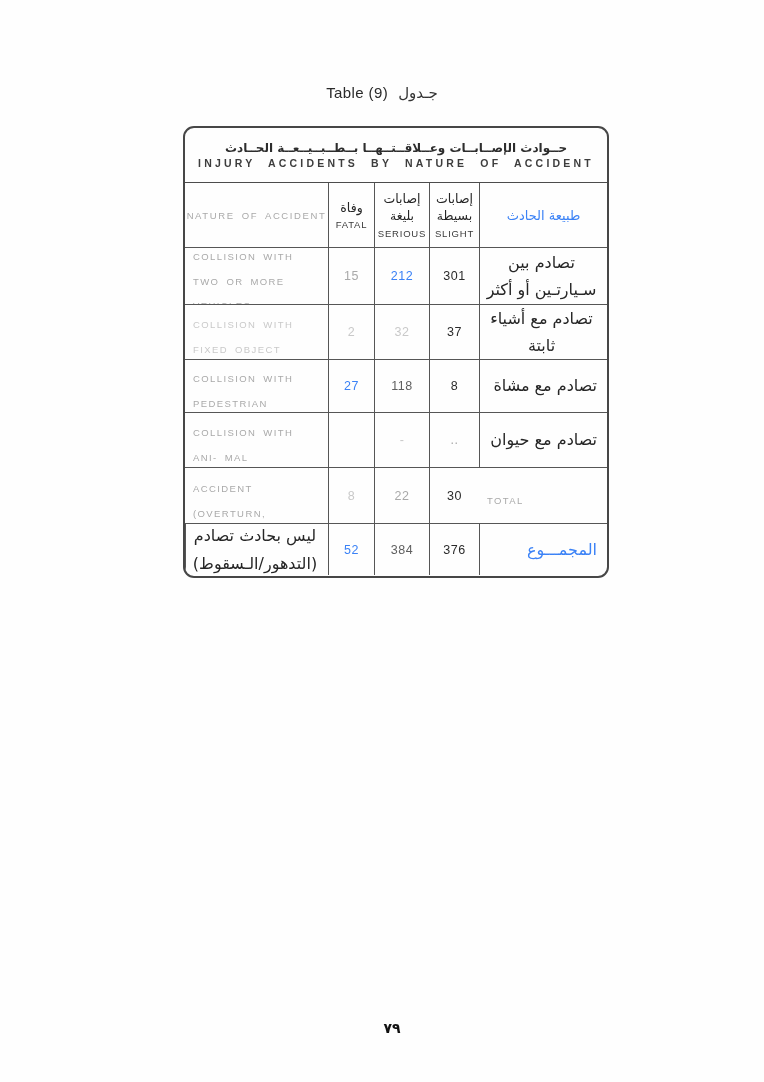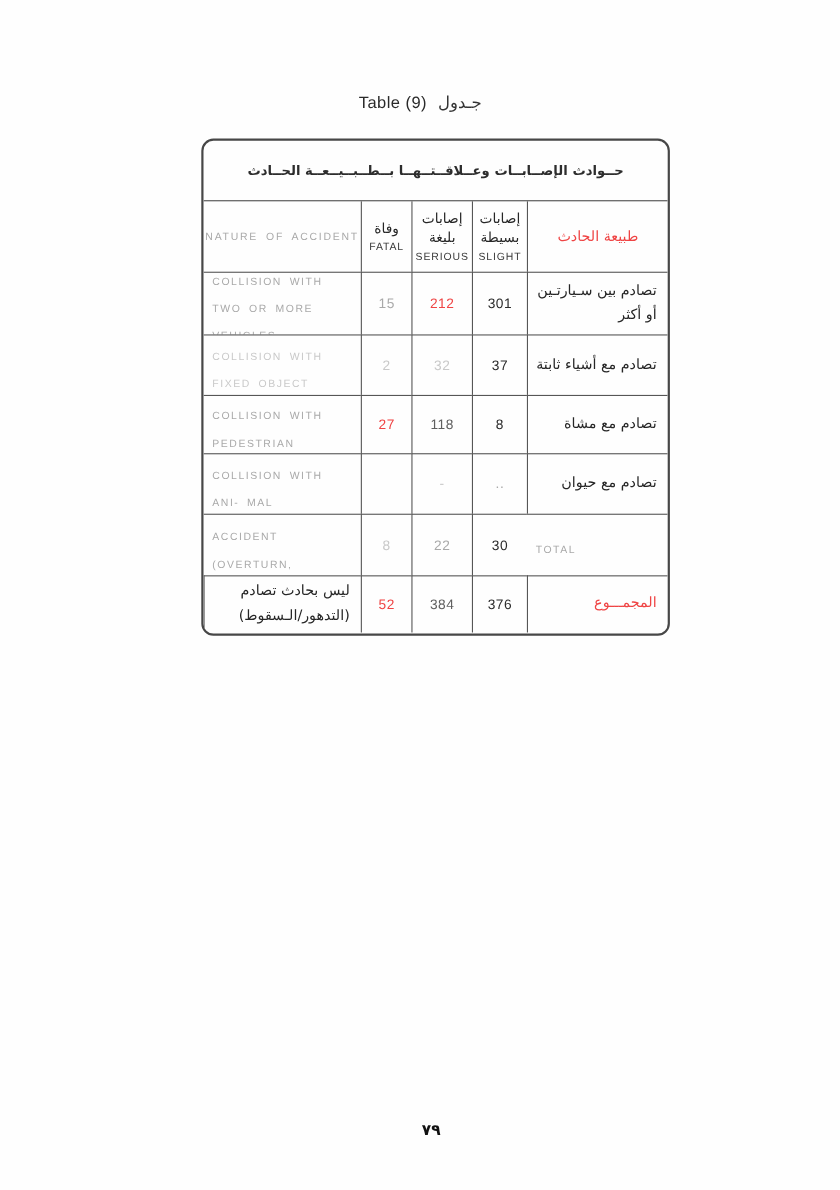--- a/index.html
+++ b/index.html
@@ -63,39 +63,39 @@
     padding:16px 6px 4px 8px;
     font-size:9.5px;letter-spacing:1.4px;word-spacing:3px;
     line-height:2.6;
     text-transform:uppercase;
   }
   
   .c-num{font-size:12.5px;letter-spacing:.5px;}
   
   .c-ar{
     font-family:"DejaVu Sans", sans-serif;
-    direction:rtl;text-align:right;
+    direction:rtl;text-align:center;
     justify-content:flex-start;
     padding:4px 10px 4px 6px;
-    font-size:13px;line-height:1.7;color:#262626;
+    font-size:16px;line-height:1.7;color:#262626;
   }
   
   .colhead{flex-direction:column;gap:3px;padding:4px 2px;}
   .colhead .h-ar{
     font-family:"DejaVu Sans", sans-serif;direction:rtl;
     font-size:12.5px;line-height:1.35;text-align:center;color:#262626;
   }
   .colhead .h-en{font-size:9.5px;letter-spacing:.8px;color:#3a3a3a;}
   .h-nature-en{font-size:9.5px;letter-spacing:1.6px;word-spacing:3px;}
   .h-nature-ar{font-family:"DejaVu Sans", sans-serif;direction:rtl;font-size:13px;}
   
   .d  {color:#2b2b2b;}
   .f1 {color:#c9c9c9;}
   .f2 {color:#a9a9a9;}
-  .f3 {color:#ef4444;}
+  .f3 {color:#3b82f6;}
   .f4 {color:#5f5f5f;}
   
   .page-number{
     position:absolute;left:0;right:0;top:1020px;
     text-align:center;
     font-family:"DejaVu Sans", sans-serif;
     font-size:14px;font-weight:bold;color:#111;
     transform:translateX(10px);
   }
 </style>
@@ -105,20 +105,21 @@
 <div class="page">
 
   <div class="doc-title">
     <span>Table (9)</span><span class="ar">جـدول</span>
   </div>
 
   <div class="acc-table">
 
     <div class="t-head">
       <div class="t-head-ar">حــوادث الإصــابــات وعــلاقــتــهــا بــطــبــيــعــة الحــادث</div>
+      <div class="t-head-en">INJURY ACCIDENTS BY NATURE OF ACCIDENT</div>
     </div>
 
     <div class="t-grid">
 
       <div class="cell">
         <span class="h-nature-en f2">NATURE OF ACCIDENT</span>
       </div>
       <div class="cell bl colhead">
         <span class="h-ar f2">وفاة</span>
         <span class="h-en f2">FATAL</span>

